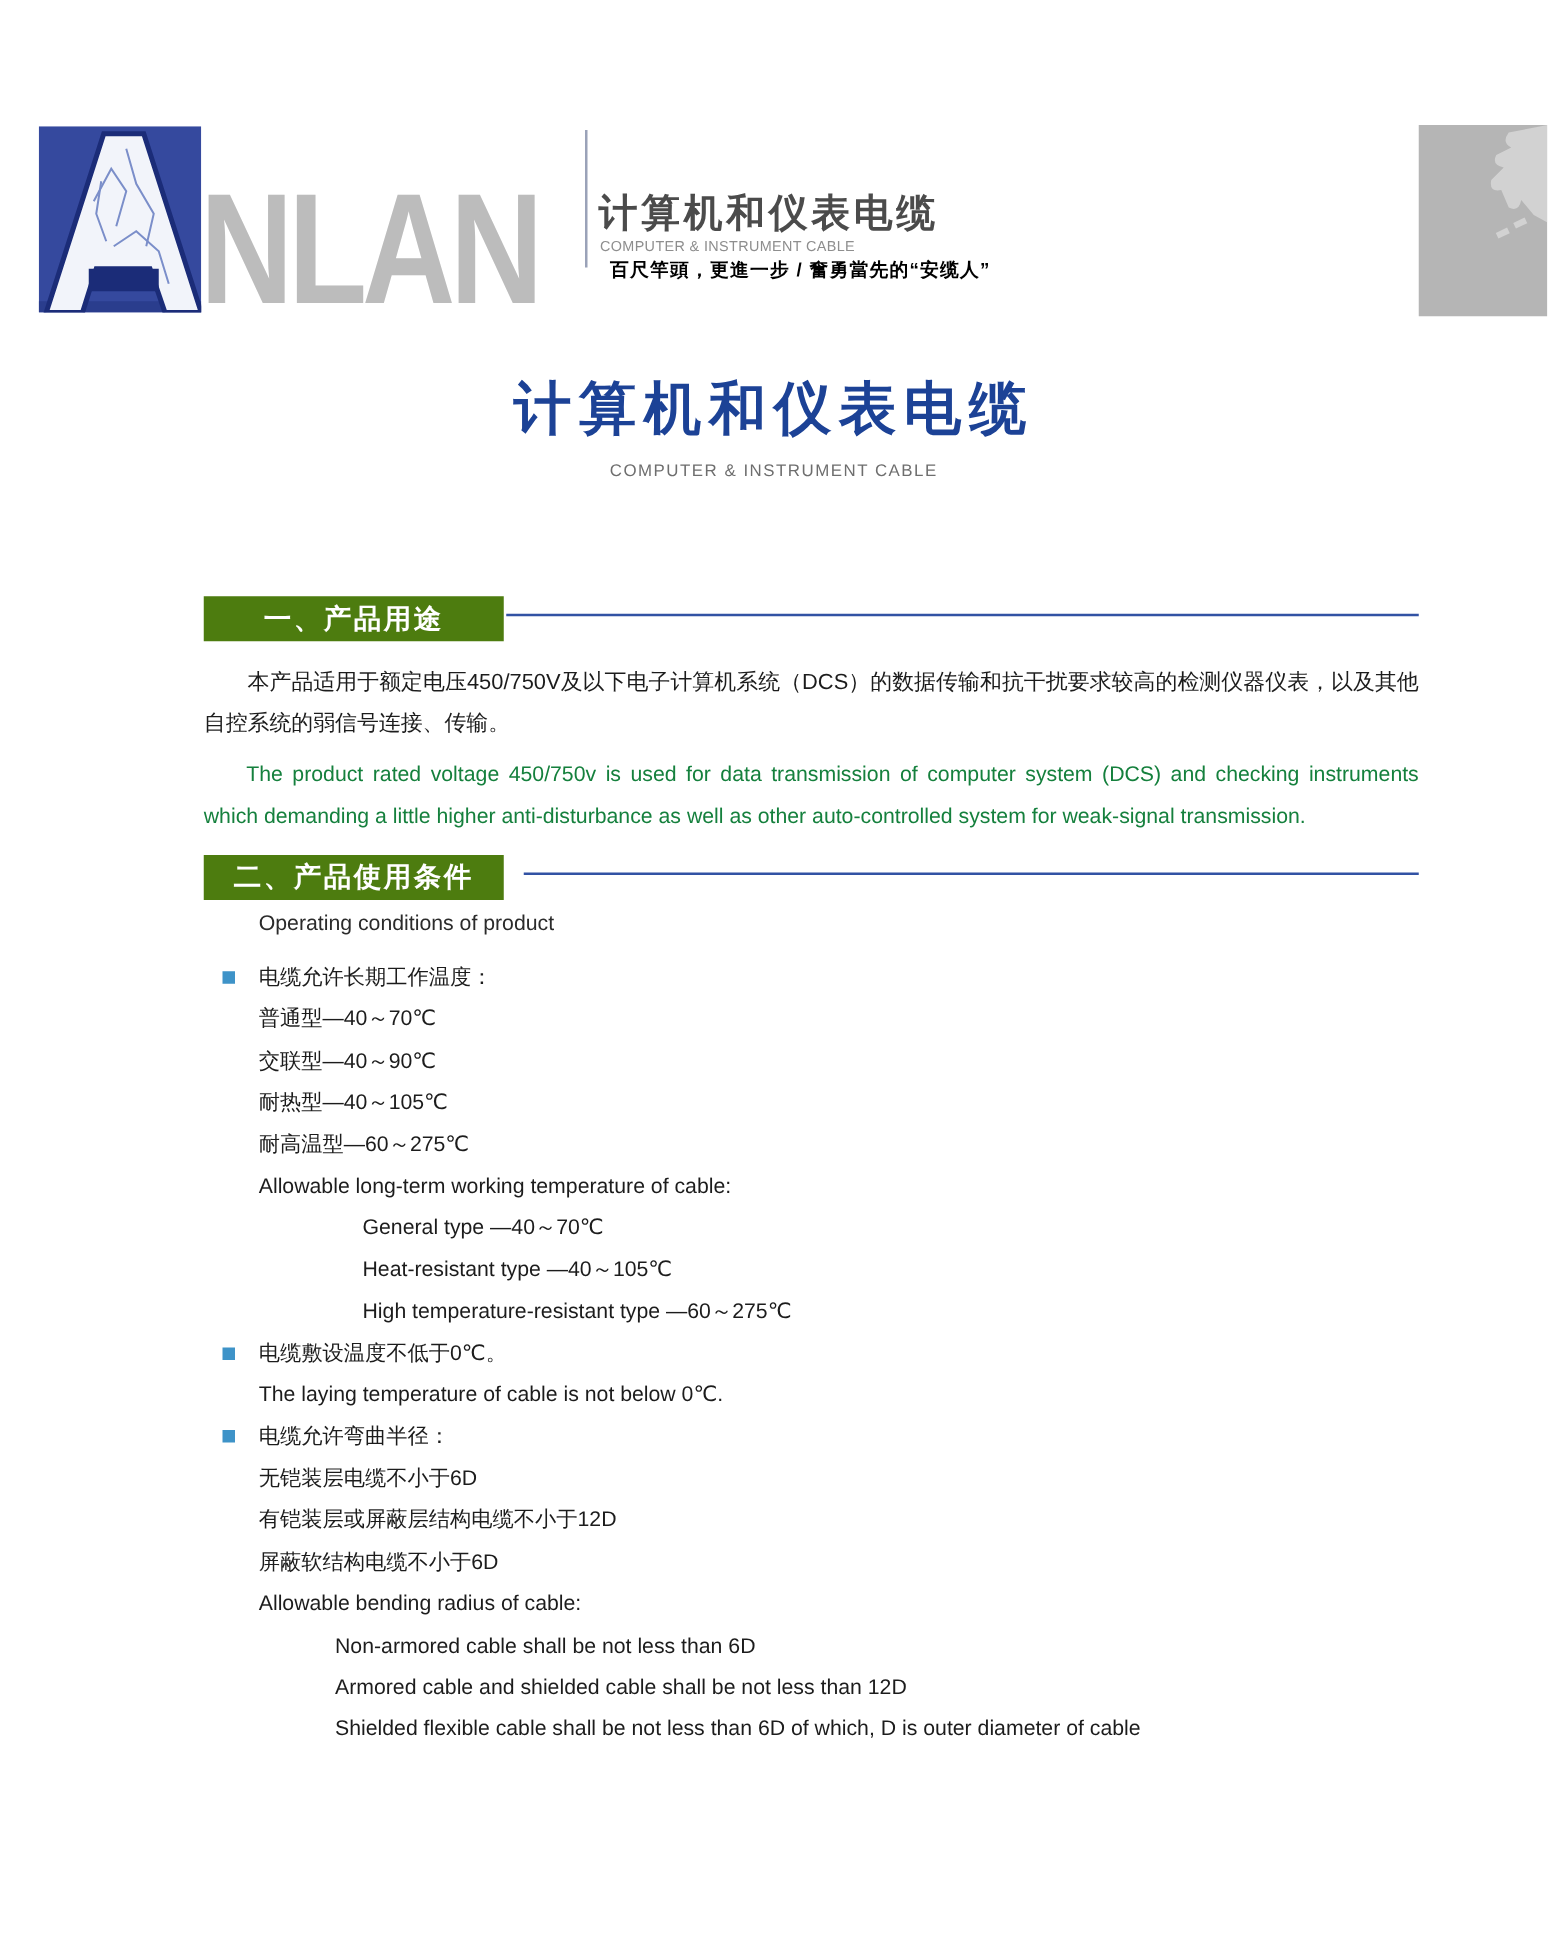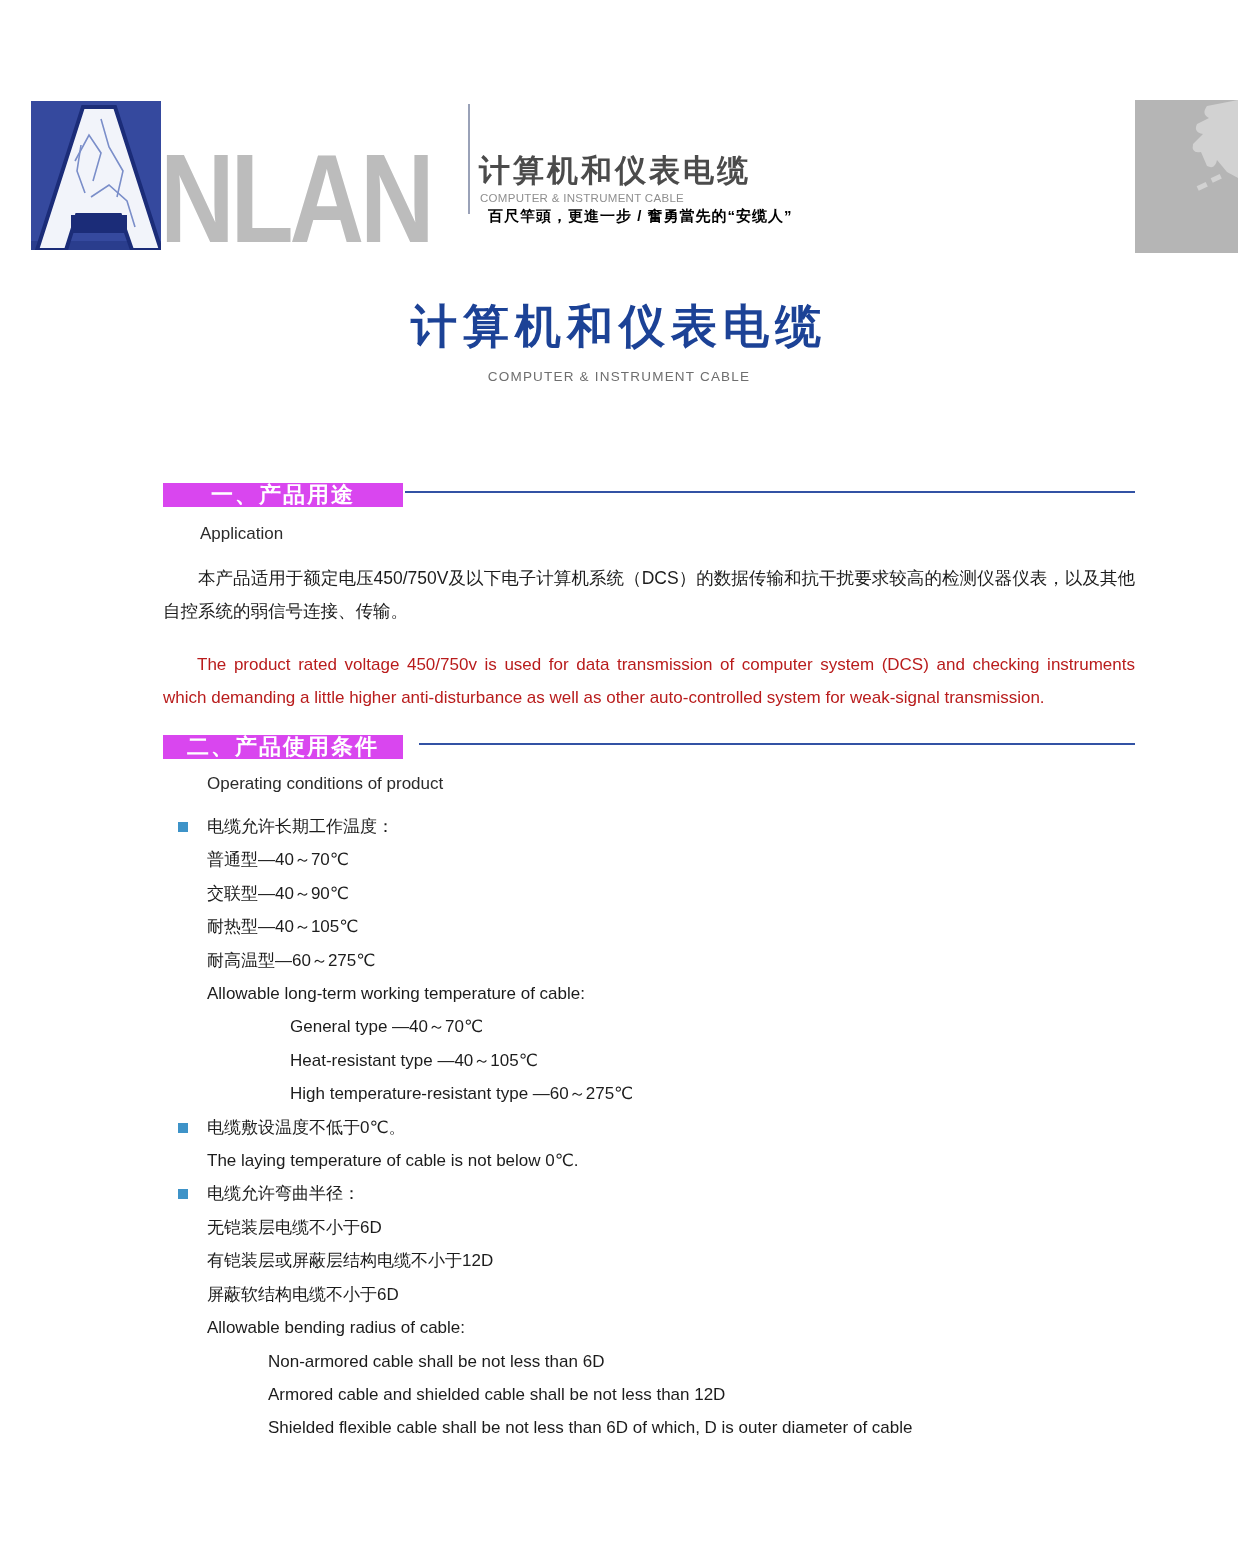--- a/index.html
+++ b/index.html
@@ -43,36 +43,36 @@
   
   .main-title { position: absolute; left: 0; top: 296px; width: 100%; text-align: center; }
   .main-title-cn { font-size: 46px; font-weight: bold; color: #1c4296; letter-spacing: 6px; }
   .main-title-en { margin-top: 11px; font-size: 13.5px; color: #6e6e6e; letter-spacing: 1.2px; }
 
   
   .content { position: absolute; left: 163px; top: 477px; width: 972px; }
 
   .section-header-row { display: flex; align-items: center; height: 36px; }
   .section-chip {
-    background: #d946ef; color: #ffffff;
-    width: 240px; height: 24px; flex: 0 0 240px;
+    background: #4d7c0f; color: #ffffff;
+    width: 240px; height: 36px; flex: 0 0 240px;
     display: flex; align-items: center; justify-content: center;
     font-size: 22px; font-weight: bold; letter-spacing: 2px;
   }
   .section-rule { flex: 1; height: 2px; background: #3252a4; margin-left: 2px; position: relative; top: -3px; }
 
   .section-sub-en { margin: 8px 0 0 37px; font-size: 17px; color: #2b2b2b; line-height: 25px; }
   .section-sub-en.second { margin-left: 44px; margin-top: 6px; }
 
   .para-cn {
     margin-top: 16px; font-size: 17.5px; color: #1c1c1c;
     line-height: 33px; text-align: justify; text-indent: 2em;
   }
   .para-en {
-    margin-top: 20px; font-size: 17px; color: #b91c1c;
+    margin-top: 8px; font-size: 17px; color: #15803d;
     line-height: 33px; text-align: justify; text-indent: 2em;
   }
 
   .row2 { margin-top: 15px; gap: 14px; }
 
   .list { margin-top: 14px; }
   .list-item { position: relative; padding-left: 44px; font-size: 17px; color: #1c1c1c; line-height: 33.4px; }
   .list-item .bullet {
     position: absolute; left: 15px; top: 12px;
     width: 10px; height: 10px; background: #3e93c8;
@@ -122,21 +122,20 @@
     <div class="main-title-cn">计算机和仪表电缆</div>
     <div class="main-title-en">COMPUTER &amp; INSTRUMENT CABLE</div>
   </div>
 
   <div class="content">
 
     <div class="section-header-row">
       <div class="section-chip">一、产品用途</div>
       <div class="section-rule"></div>
     </div>
-    <div class="section-sub-en">Application</div>
 
     <div class="para-cn">本产品适用于额定电压450/750V及以下电子计算机系统（DCS）的数据传输和抗干扰要求较高的检测仪器仪表，以及其他自控系统的弱信号连接、传输。</div>
     <div class="para-en">The product rated voltage 450/750v is used for data transmission of computer system (DCS) and checking instruments which demanding a little higher anti-disturbance as well as other auto-controlled system for weak-signal transmission.</div>
 
     <div class="section-header-row row2">
       <div class="section-chip">二、产品使用条件</div>
       <div class="section-rule"></div>
     </div>
     <div class="section-sub-en second">Operating conditions of product</div>
 

